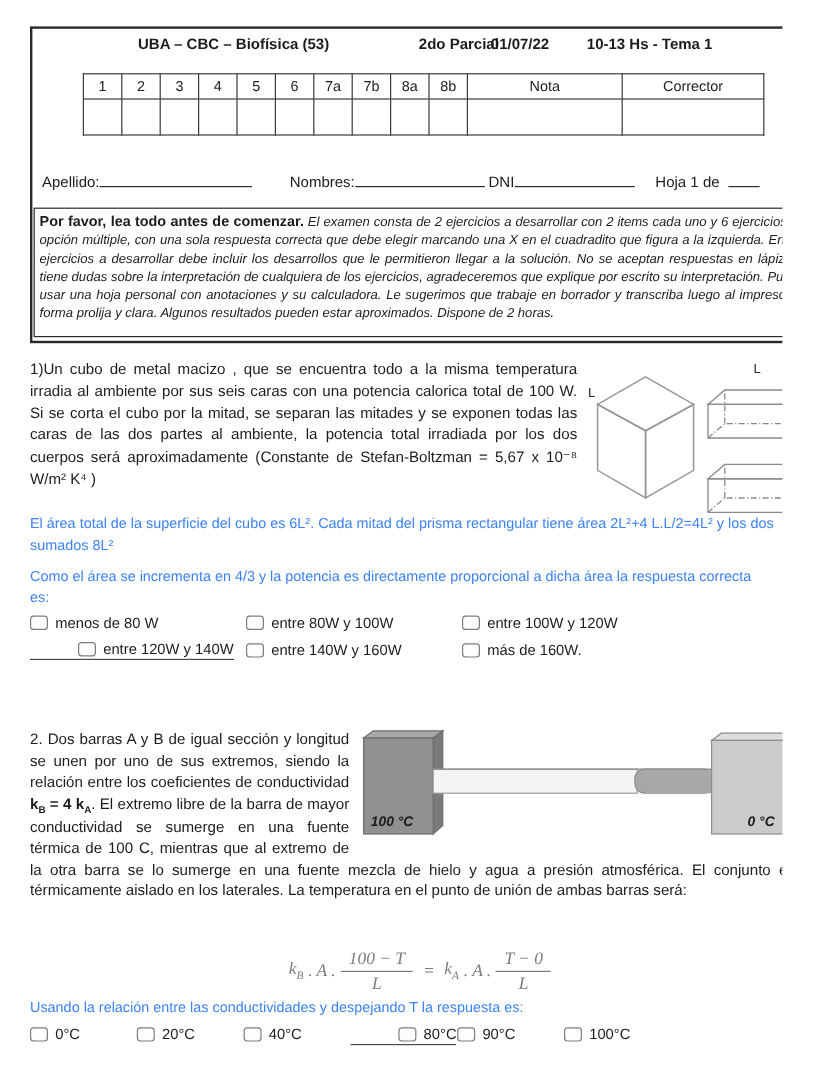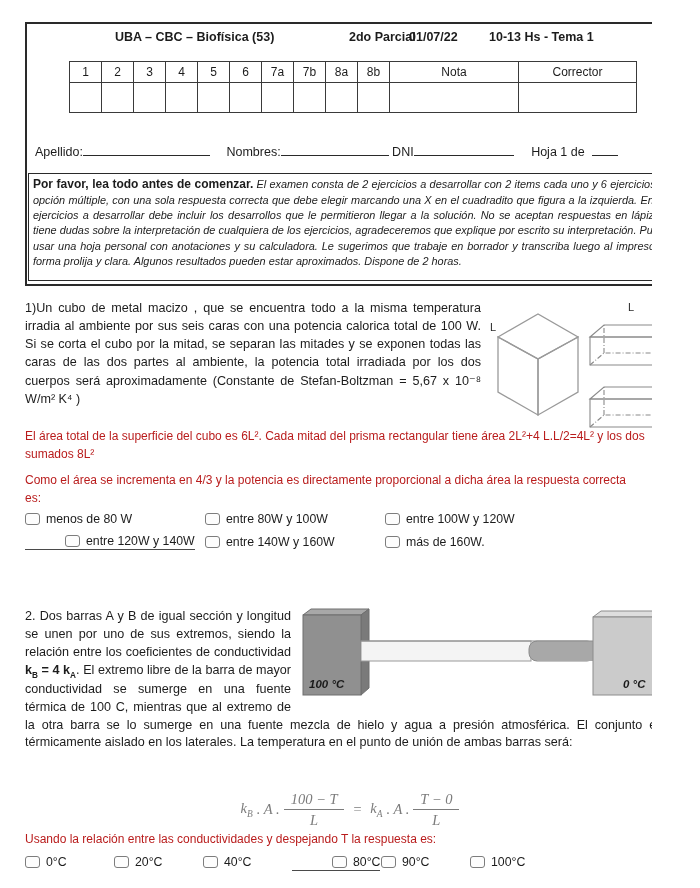--- a/index.html
+++ b/index.html
@@ -26,21 +26,21 @@
 
   .instructions-box{position:absolute;left:1px;top:149px;width:638px;height:104px;
                     border:1.2px solid #2a2a2a;padding:2px 3px 0 4px;font-size:10.9px;line-height:1.4;}
   .instr-lead{font-weight:bold;font-size:12px;font-style:normal;}
   .instr-body{font-style:italic;text-align:justify;}
   .instr-footer{font-style:normal;font-size:11.5px;}
 
   
   .q1-text{position:absolute;left:25px;top:299px;width:456px;font-size:12.6px;line-height:1.44;text-align:justify;}
   .q1-fig{position:absolute;left:480px;top:297px;}
-  .sol{color:#b91c1c;}
+  .sol{color:#3b82f6;}
   .q1-sol{position:absolute;left:25px;top:427px;width:620px;font-size:12px;line-height:1.5;}
   .q1-sol p{margin:0 0 8px 0;}
 
   .opt-grid{position:absolute;left:25px;top:512px;display:grid;grid-template-columns:180px 180px 200px;row-gap:7px;font-size:12.3px;}
   .opt{display:inline-flex;align-items:center;gap:6px;width:max-content;padding-bottom:1px;}
   .opt.ul{border-bottom:1.2px solid #4a4a4a;padding-left:40px;}
   .cbx{display:inline-block;width:13px;height:10px;border:1.2px solid #7d7d7d;border-radius:3px;background:#fdfdfd;flex:0 0 auto;}
 
   
   .watermark{position:absolute;right:27px;top:564px;font-size:31px;font-weight:bold;color:#3b3b3b;letter-spacing:0.5px;}
@@ -99,21 +99,21 @@
         <td class="narrow"></td>
         <td class="narrow"></td>
         <td class="nota"></td>
         <td class="corrector"></td>
       </tr>
     </tbody>
       </table>
 
     <div class="identity">
       <span>Apellido:</span><span class="blank" style="width:127px"></span>
-      <span style="margin-left:13px">Nombres:</span><span class="blank" style="width:108px"></span>
+      <span style="margin-left:28px">Nombres:</span><span class="blank" style="width:108px"></span>
       <span style="">DNI</span><span class="blank" style="width:100px"></span>
       <span style="margin-left:14px">Hoja 1 de</span>
       <span class="blank" style="width:26px;margin-left:4px"></span>
     </div>
 
     <div class="instructions-box">
       <div class="instr-body"><span class="instr-lead">Por favor, lea todo antes de comenzar.</span>
         <span>El examen consta de 2 ejercicios a desarrollar con 2 items cada uno y 6 ejercicios de opción múltiple, con una sola respuesta correcta que debe elegir marcando una X en el cuadradito que figura a la izquierda. En los ejercicios a desarrollar debe incluir los desarrollos que le permitieron llegar a la solución.  No se aceptan respuestas en lápiz. Si tiene dudas sobre la interpretación de cualquiera de los ejercicios, agradeceremos que explique por escrito su interpretación. Puede usar una hoja personal con anotaciones y su calculadora. Le sugerimos que trabaje en borrador y transcriba luego al impreso en forma prolija y clara. Algunos resultados pueden estar aproximados. Dispone de 2 horas.</span></div>
     </div>
   </div>

